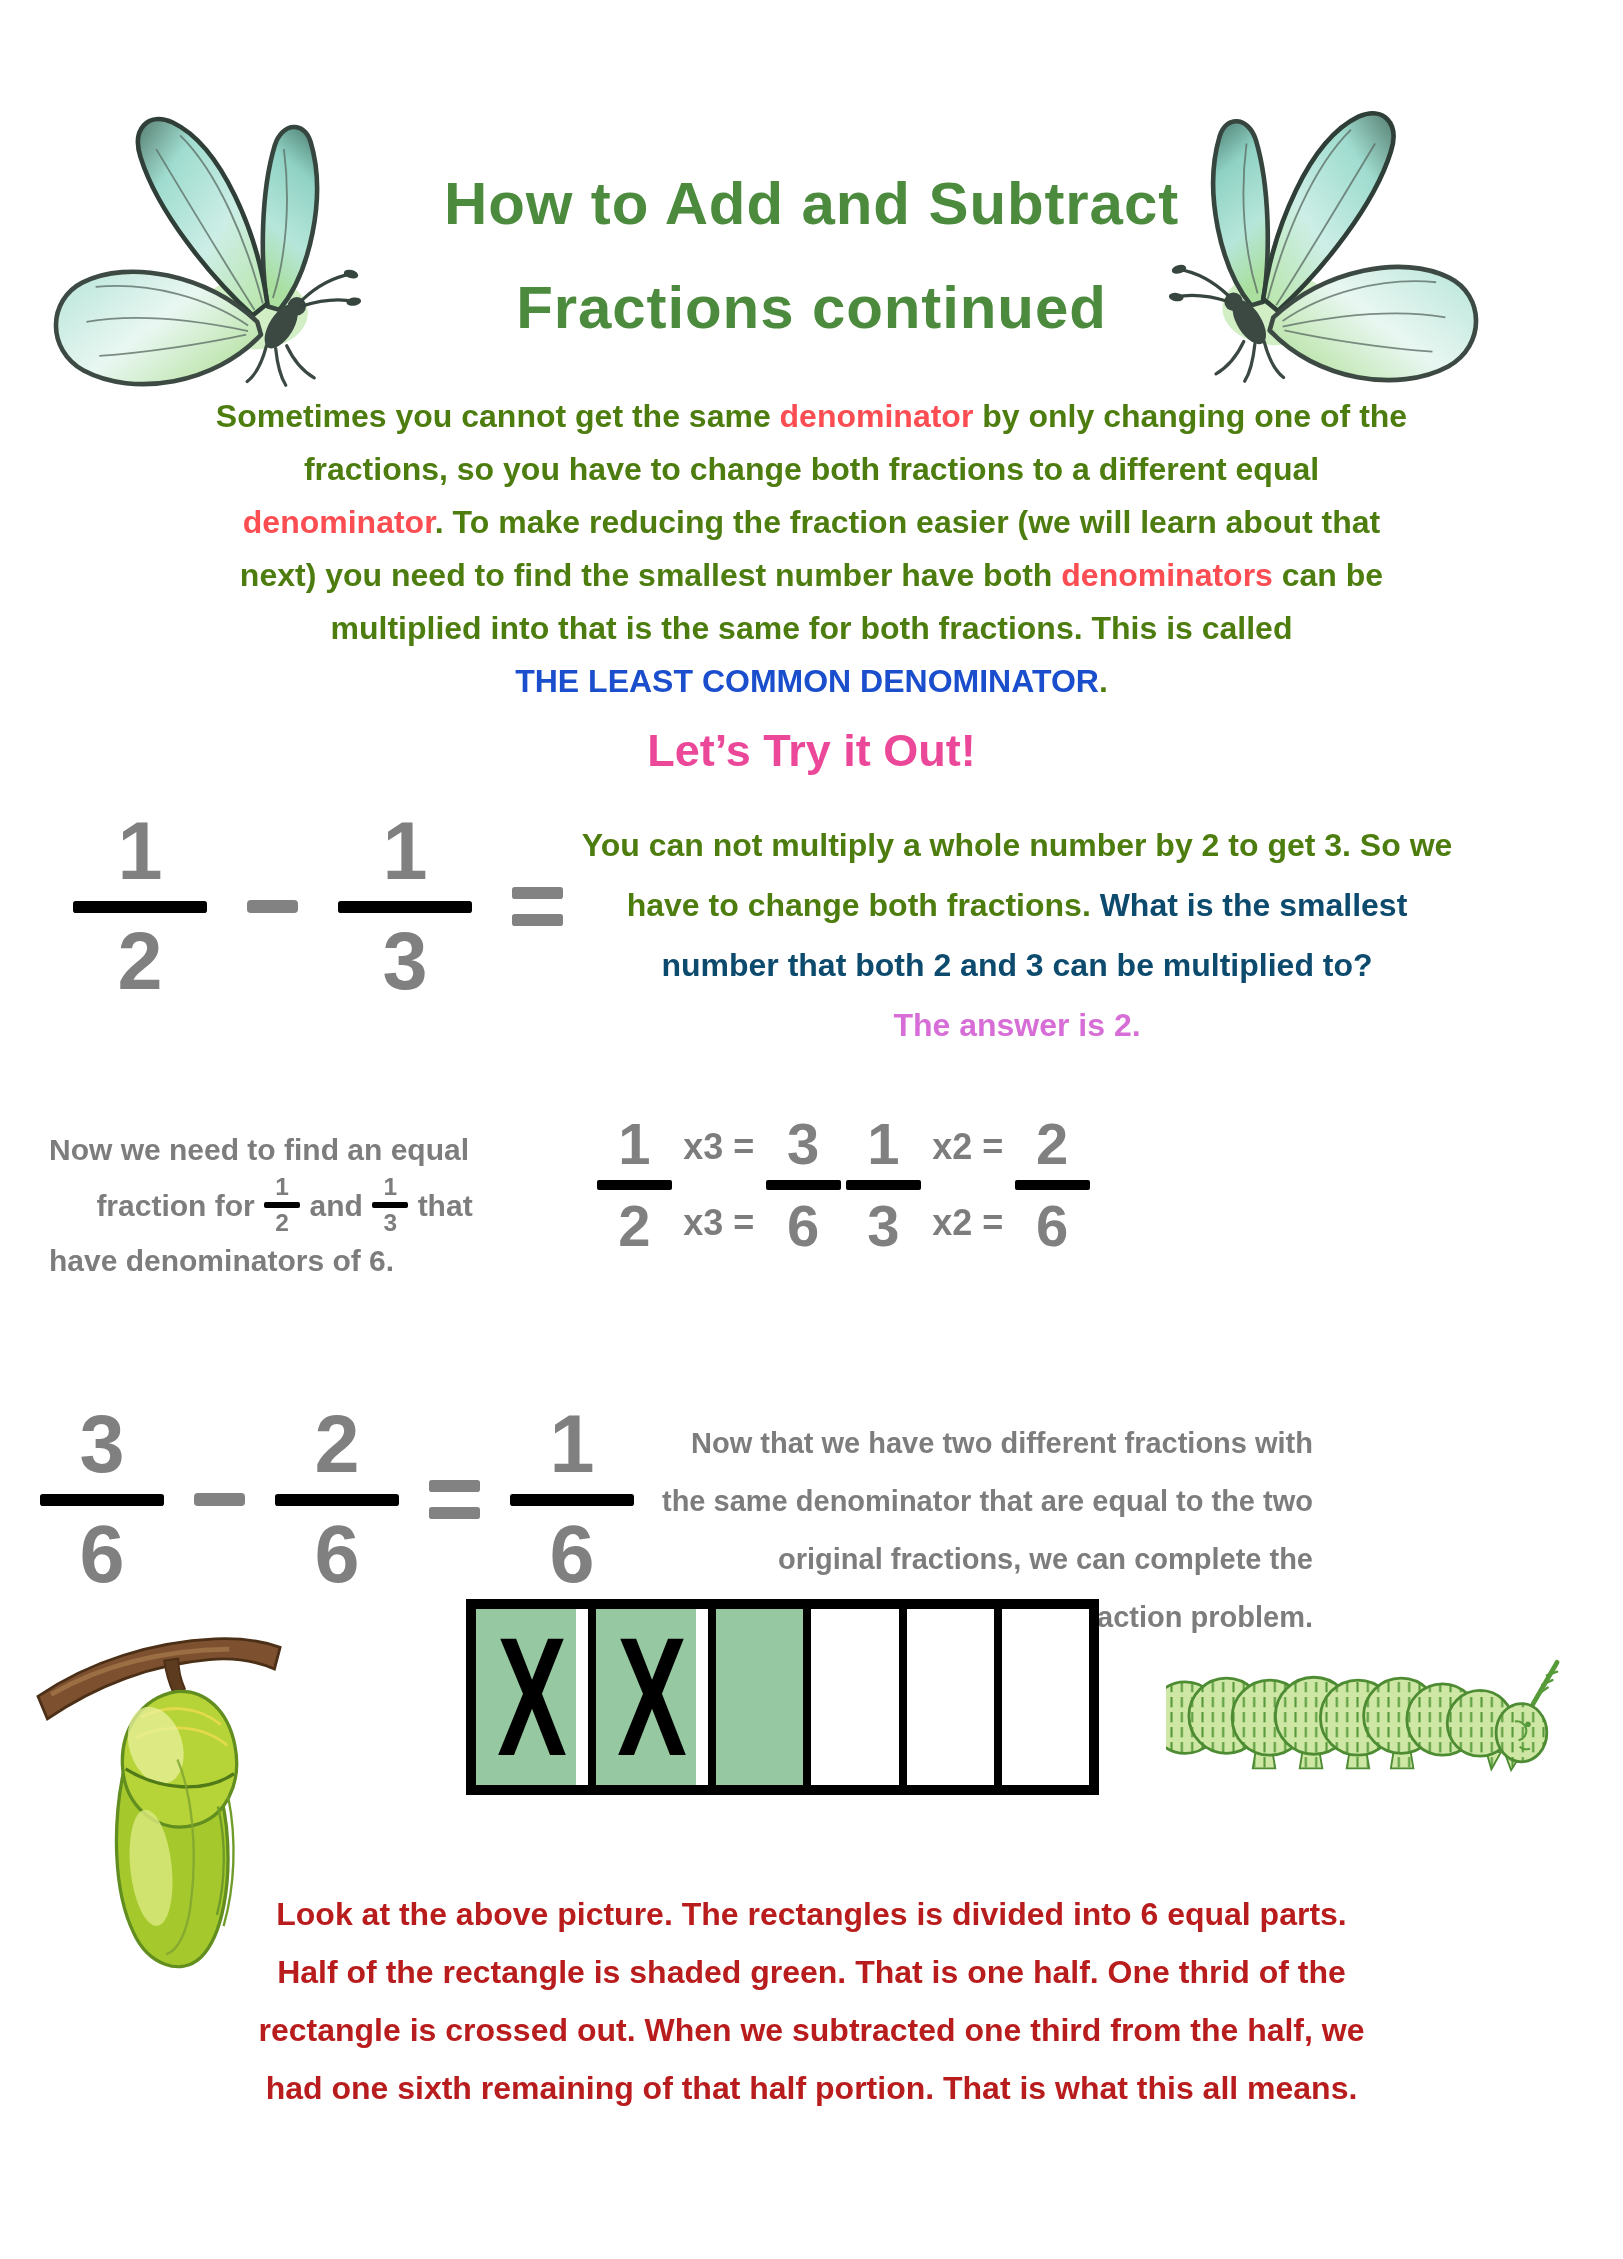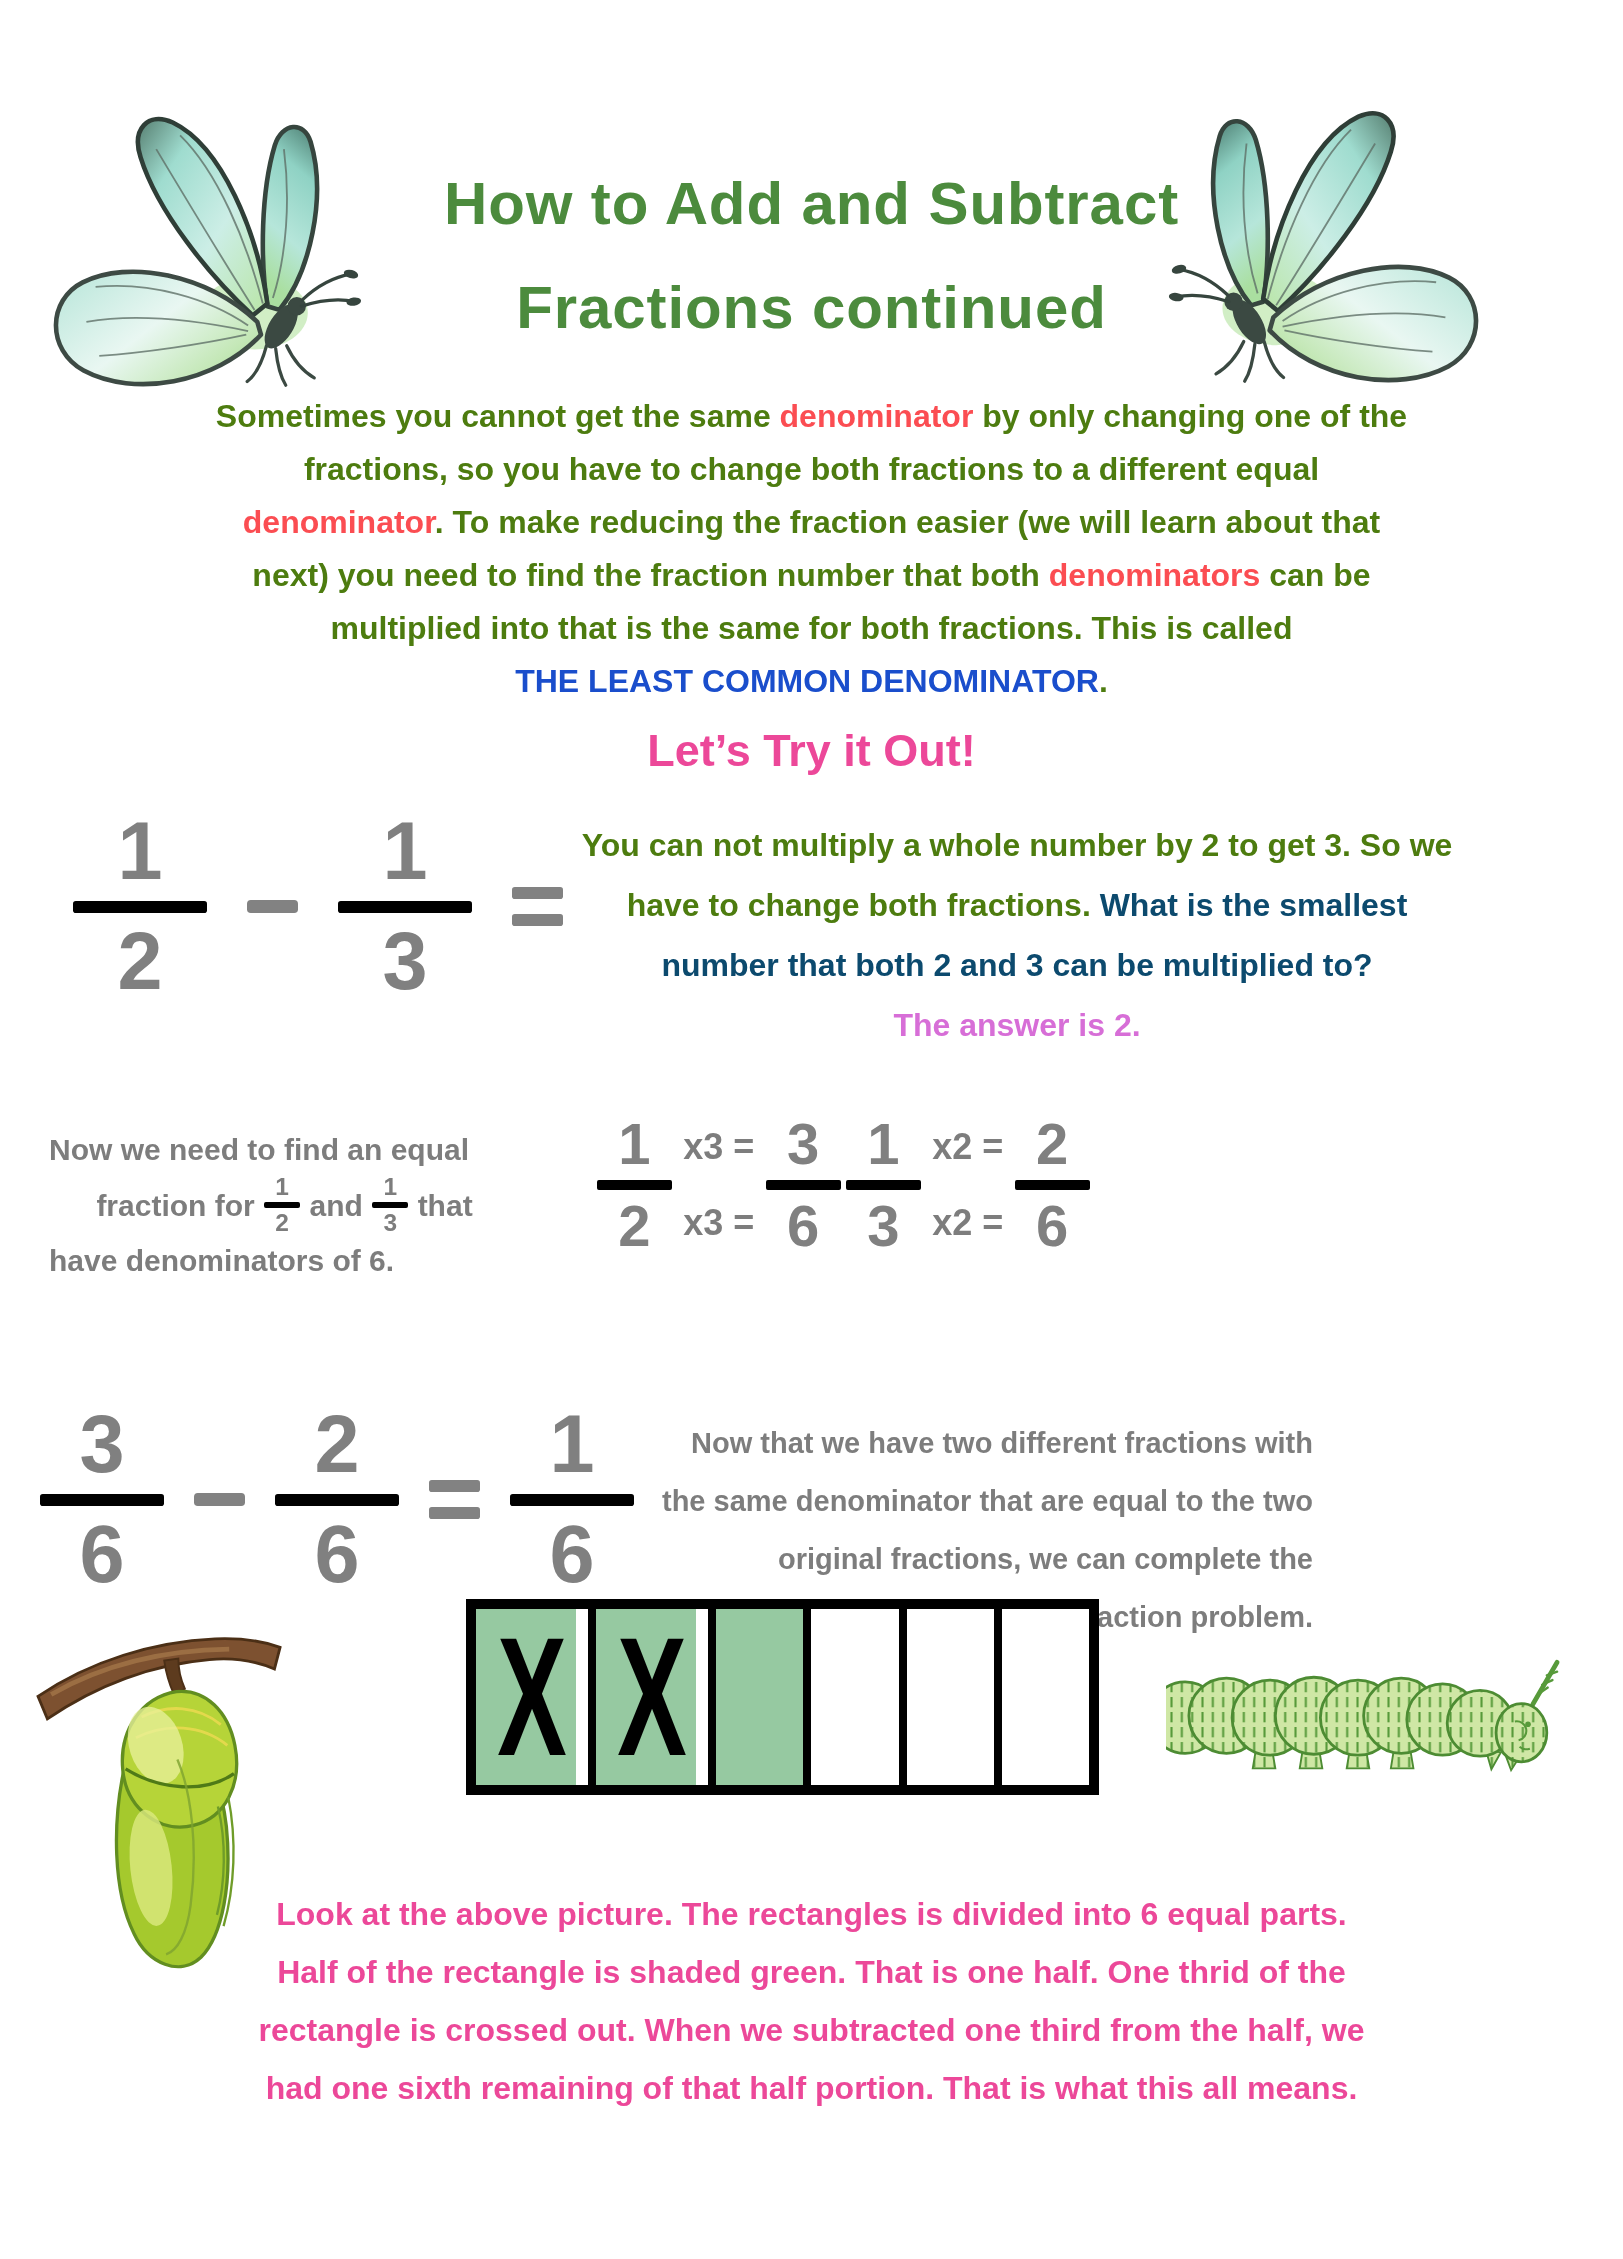--- a/index.html
+++ b/index.html
@@ -75,21 +75,21 @@
   .fill-partial  { right:12.2px; }
   .fill-partial2 { left:5.6px; right:12.2px; }
   .fill-full     { right:0; }
   .xmark { position:relative; z-index:1; font-size:168px; line-height:1;
            font-weight:700; color:#000; transform:scaleX(0.62); }
 
   .chrysalis   { position:absolute; left:36px;  top:1589px; width:247px; height:390px; }
   .caterpillar { position:absolute; left:1166px; top:1635px; width:399px; height:124px; }
 
   .closing { position:absolute; left:0; top:1870px; width:100%; text-align:center;
-             font-size:32px; line-height:58px; color:#ec4899; }
+             font-size:32px; line-height:58px; color:#b91c1c; }
 </style>
 </head>
 <body>
 
 <div class="page">
 
   <svg width="0" height="0" style="position:absolute" aria-hidden="true">
     <defs>
       <linearGradient id="bwgrad1" x1="0" y1="0" x2="0.25" y2="1">
         <stop offset="0" stop-color="#4a7a6e"></stop>
@@ -146,21 +146,21 @@
 
   <div class="title">
     <div>How to Add and Subtract</div>
     <div>Fractions continued</div>
   </div>
 
   <div class="intro">
     <div><span class="gray">Sometimes you cannot get the same </span><span class="red">denominator</span><span class="gray"> by only changing one of the</span></div>
     <div><span class="gray">fractions, so you have to change both fractions to a different equal</span></div>
     <div><span class="red">denominator</span><span class="gray">. To make reducing the fraction easier (we will learn about that</span></div>
-    <div><span class="gray">next) you need to find the fraction number that both </span><span class="red">denominators</span><span class="gray"> can be</span></div>
+    <div><span class="gray">next) you need to find the smallest number have both </span><span class="red">denominators</span><span class="gray"> can be</span></div>
     <div><span class="gray">multiplied into that is the same for both fractions. This is called</span></div>
     <div><span class="blue">THE LEAST COMMON DENOMINATOR</span><span class="gray">.</span></div>
   </div>
 
   <div class="try-heading">Let’s Try it Out!</div>
 
   <div class="frac-row frac-row1">
     <div class="bigfrac">
       <div class="numeral">1</div>
       <div class="bar"></div>

